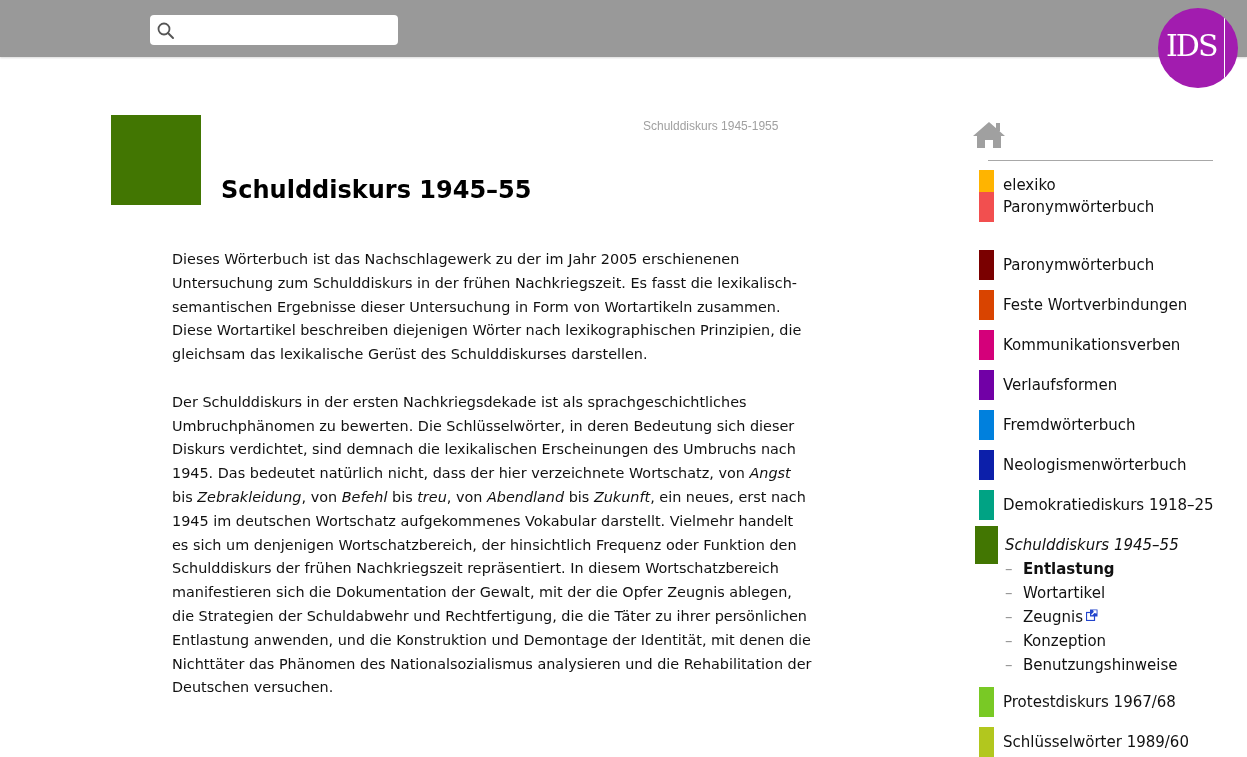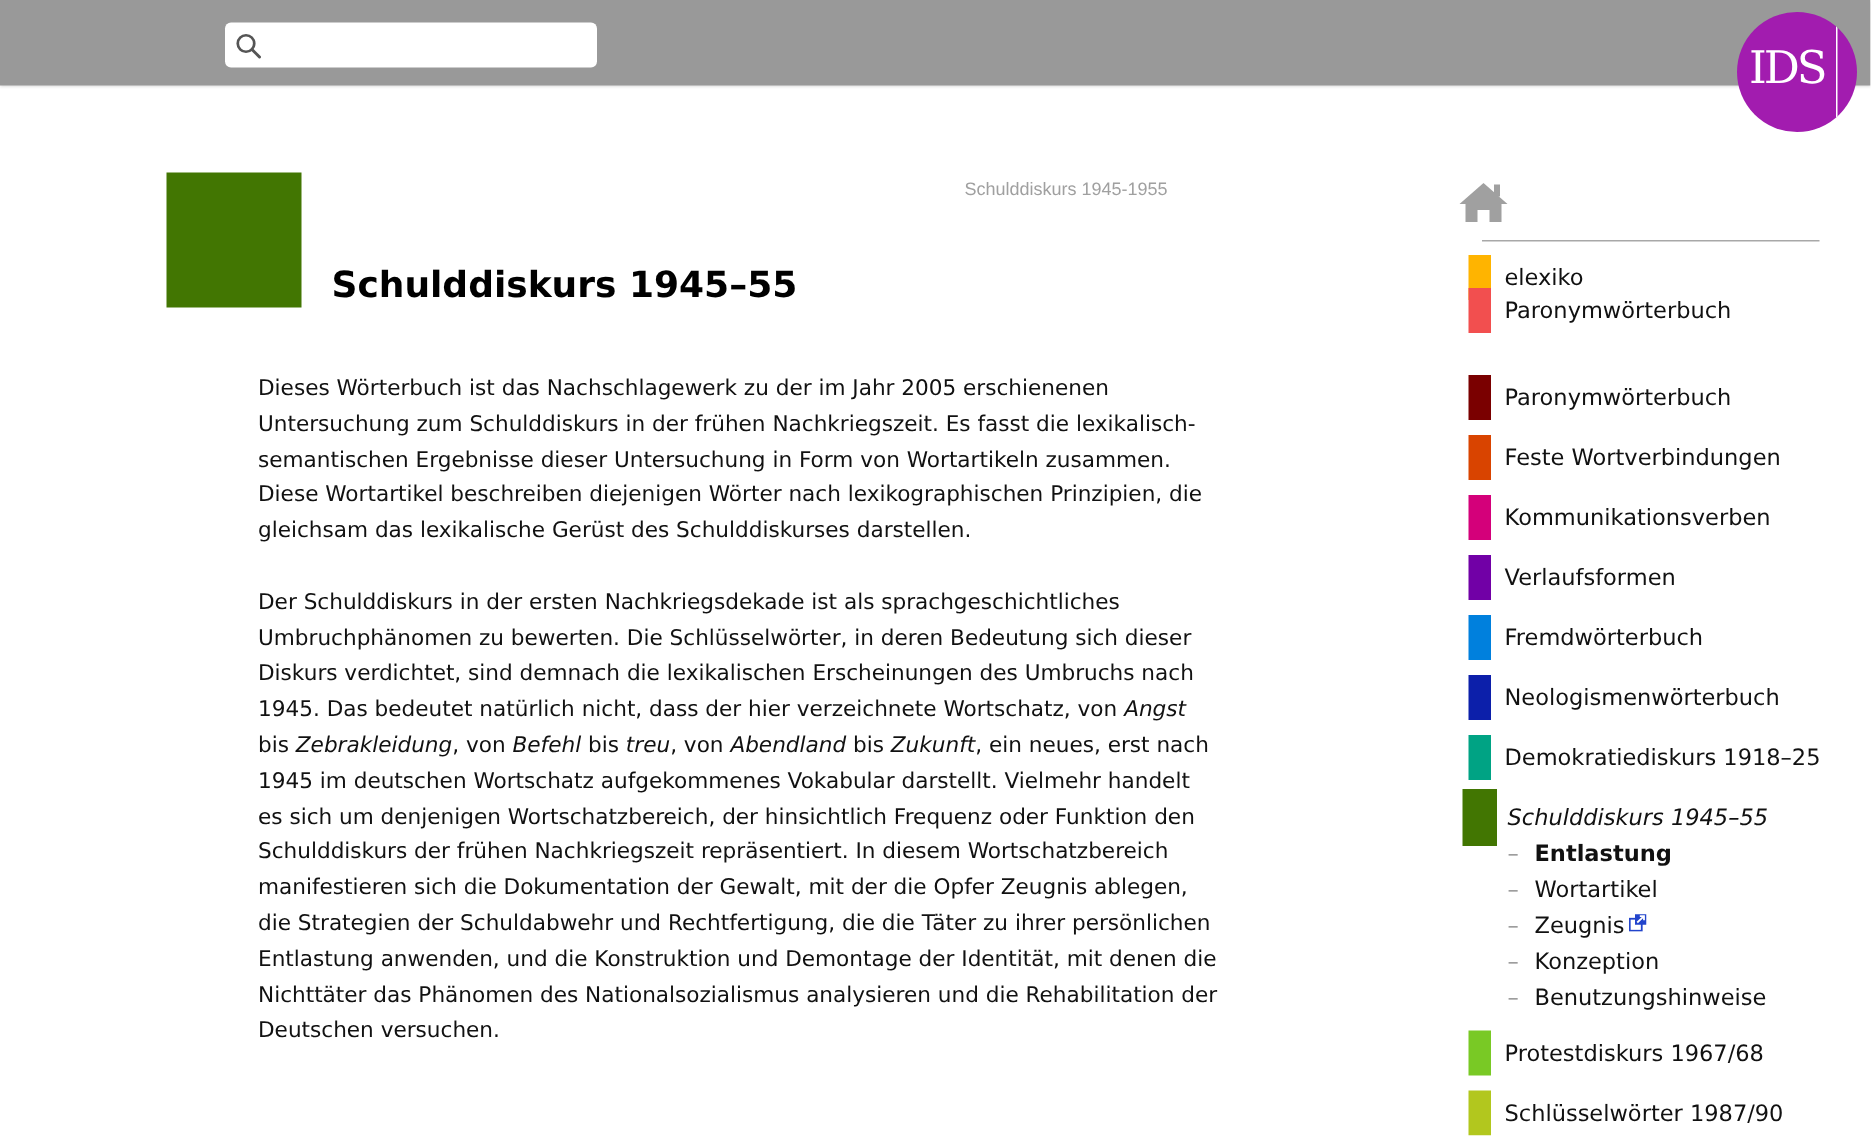--- a/index.html
+++ b/index.html
@@ -178,16 +178,16 @@
         <span class="sub-label">Benutzungshinweise</span>
       </div>
     </div>
 
     <div class="nav-item" style="top:517px">
       <div class="nav-swatch" style="background: rgb(121, 201, 37);"></div>
       <span class="nav-label">Protestdiskurs 1967/68</span>
     </div>
     <div class="nav-item" style="top:557px">
       <div class="nav-swatch" style="background: rgb(178, 199, 30);"></div>
-      <span class="nav-label">Schlüsselwörter 1987/90</span>
+      <span class="nav-label">Schlüsselwörter 1989/60</span>
     </div>
   </div>
 </div>
 
 </body></html>

